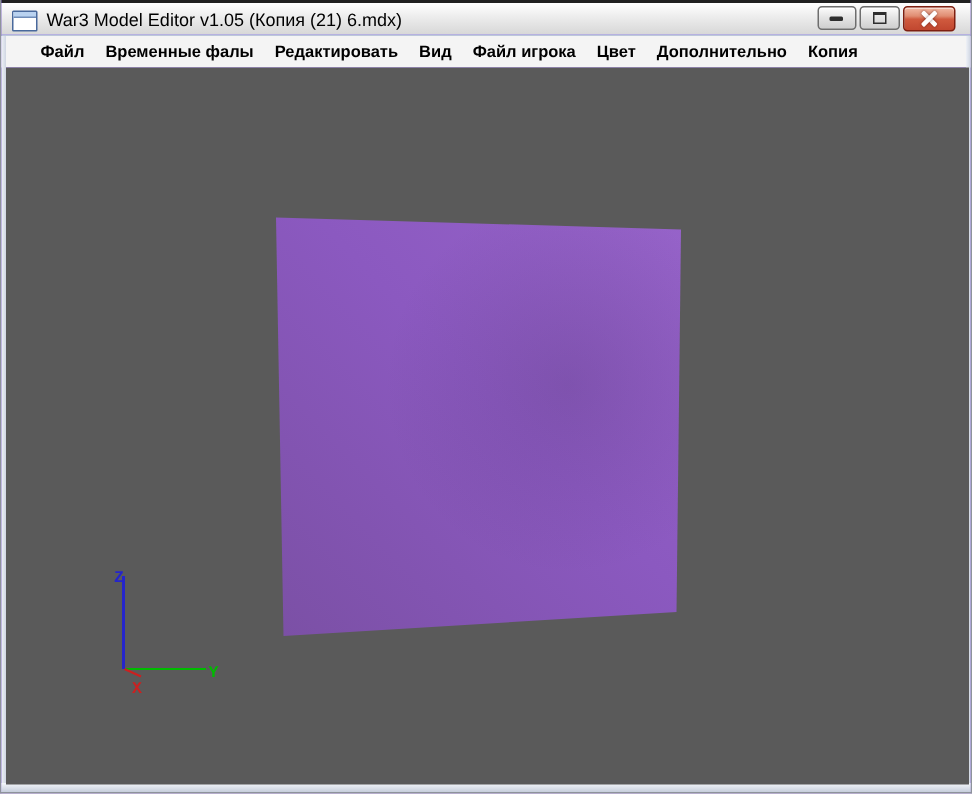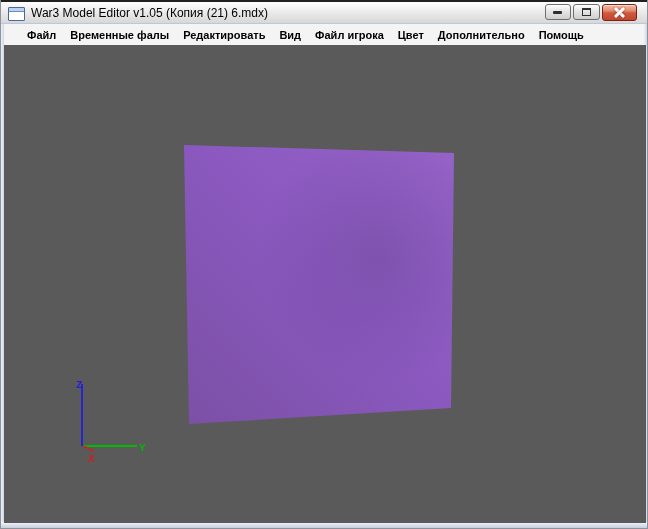--- a/index.html
+++ b/index.html
@@ -110,21 +110,21 @@
   </div>
 
   <div class="menubar">
     <span class="menu-item">Файл</span>
     <span class="menu-item">Временные фалы</span>
     <span class="menu-item">Редактировать</span>
     <span class="menu-item">Вид</span>
     <span class="menu-item">Файл игрока</span>
     <span class="menu-item">Цвет</span>
     <span class="menu-item">Дополнительно</span>
-    <span class="menu-item">Помощь</span>
+    <span class="menu-item">Копия</span>
   </div>
 
   <div class="side-frame left"></div>
   <div class="side-frame right"></div>
   <div class="bottom-frame"></div>
 
   <div class="viewport">
     <svg width="642" height="478" viewBox="0 0 642 478">
       <defs>
         <linearGradient id="quadGrad" x1="1" y1="0" x2="0" y2="1">

